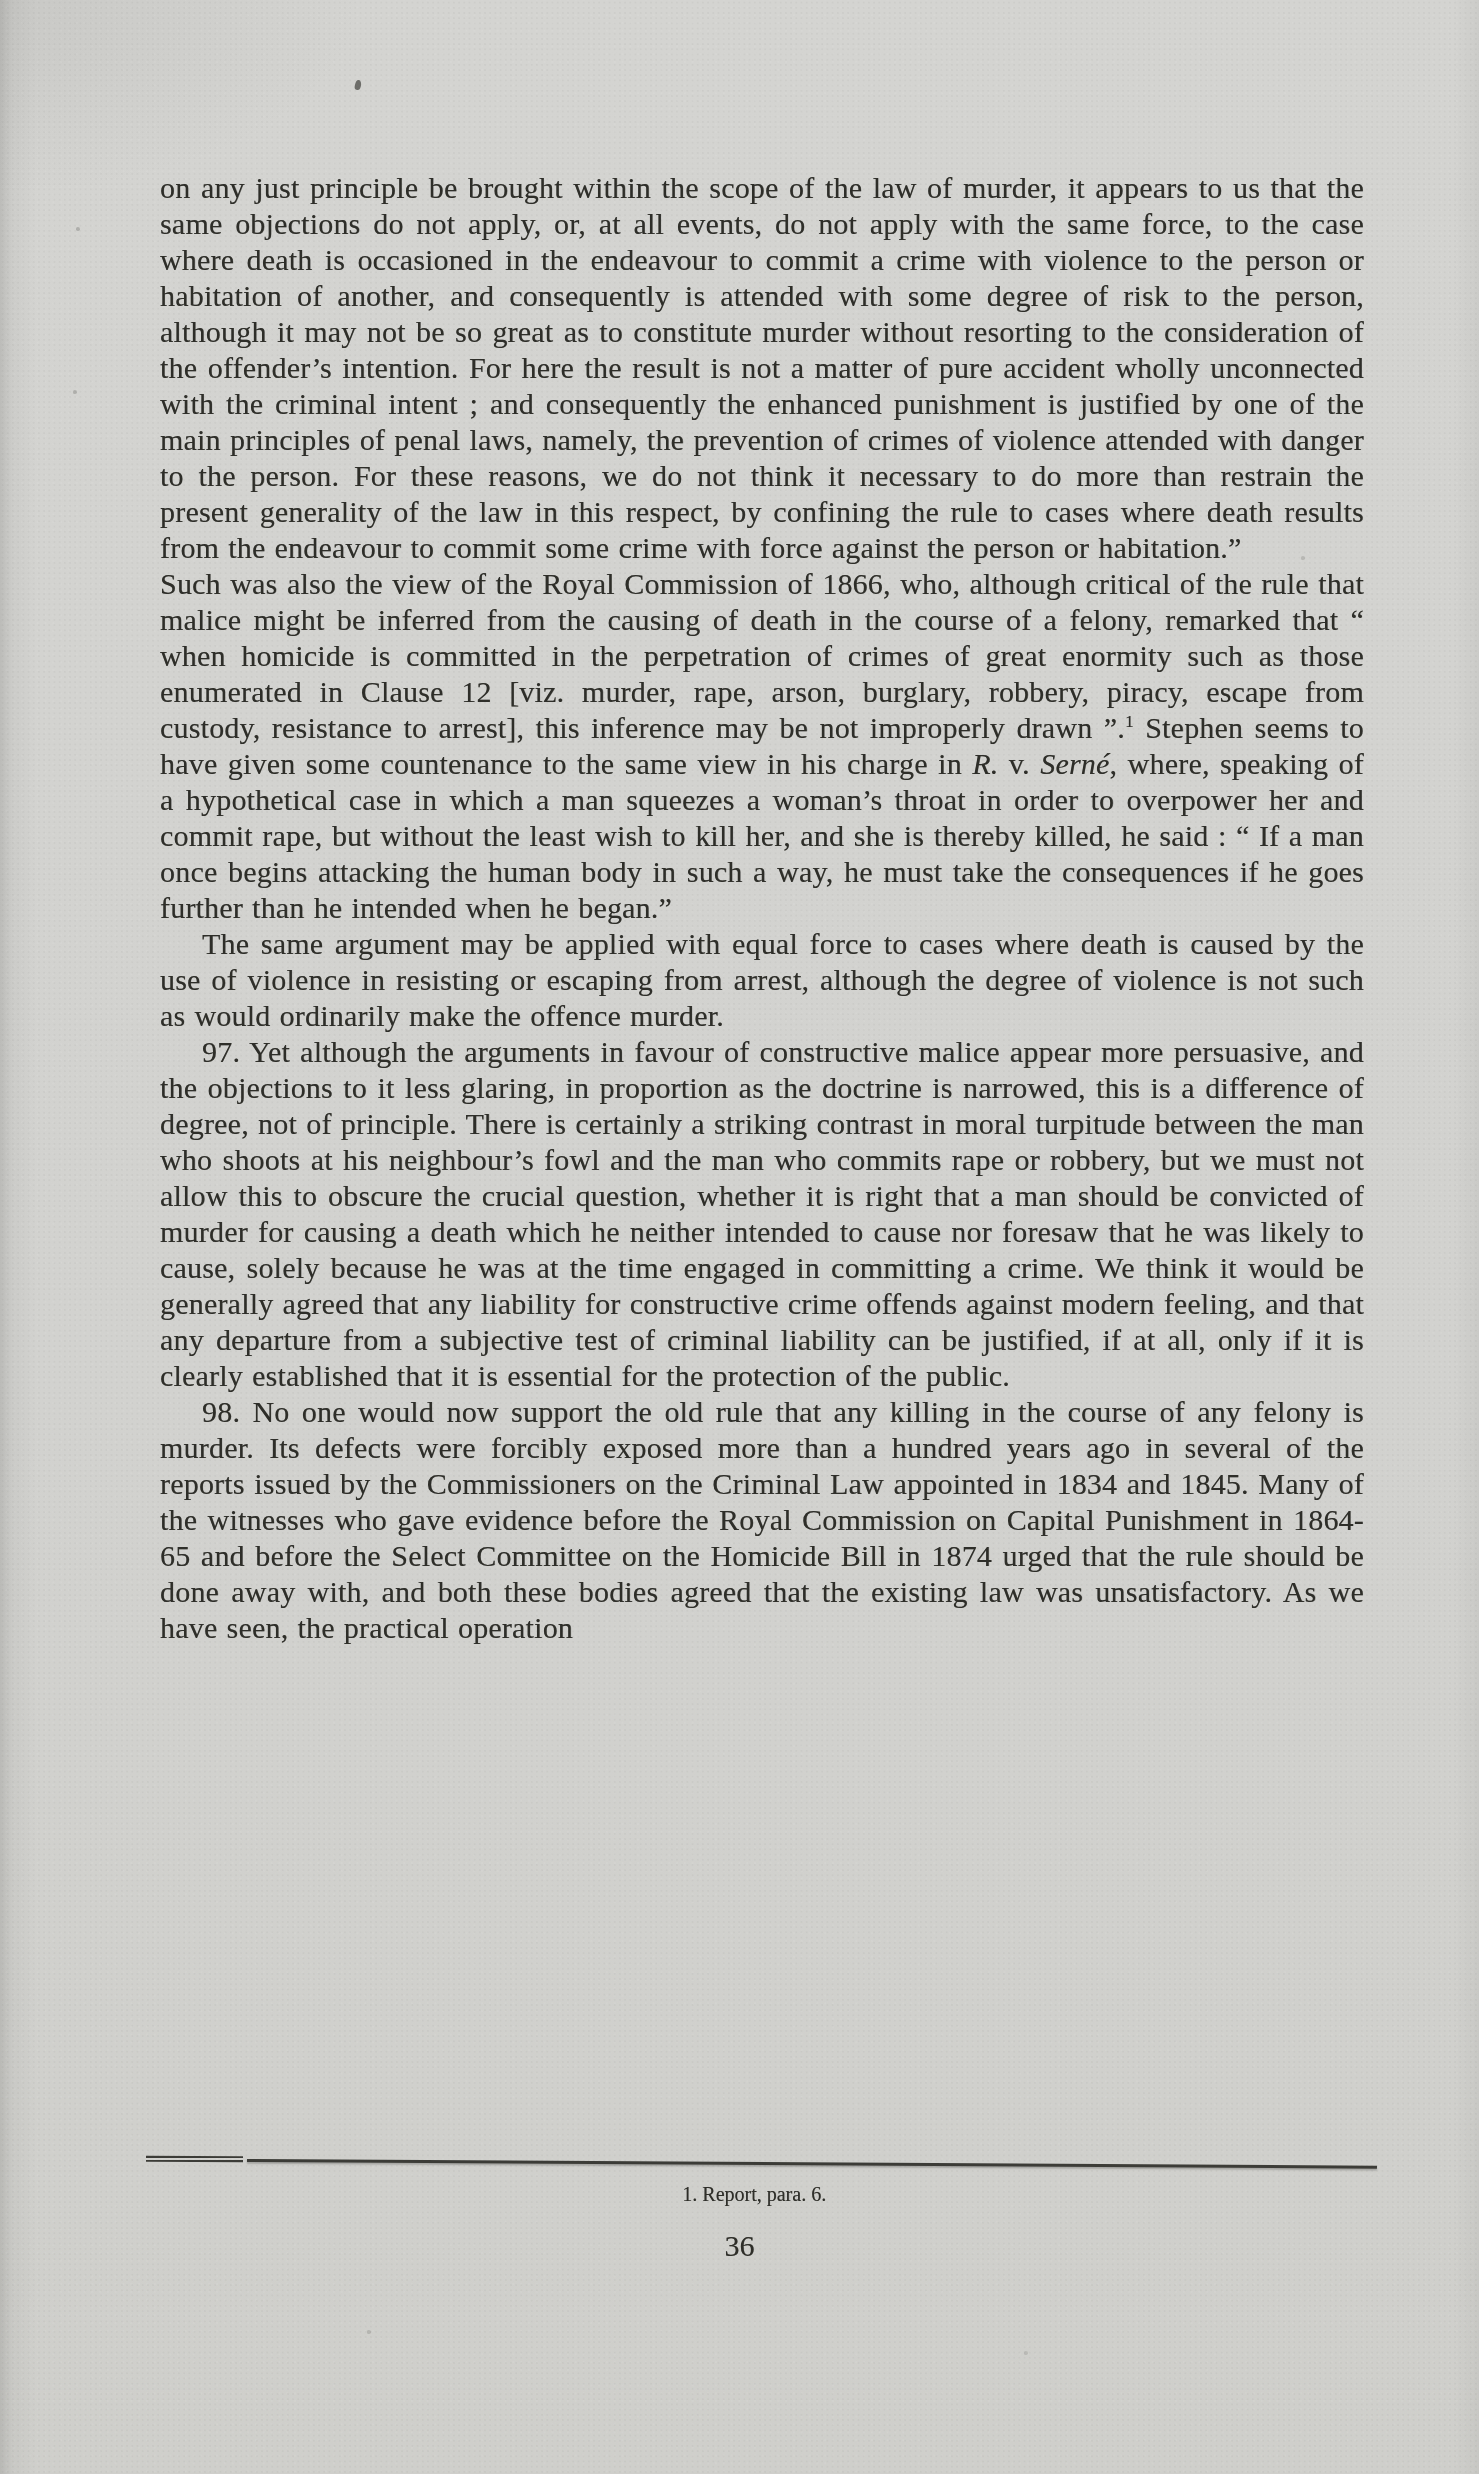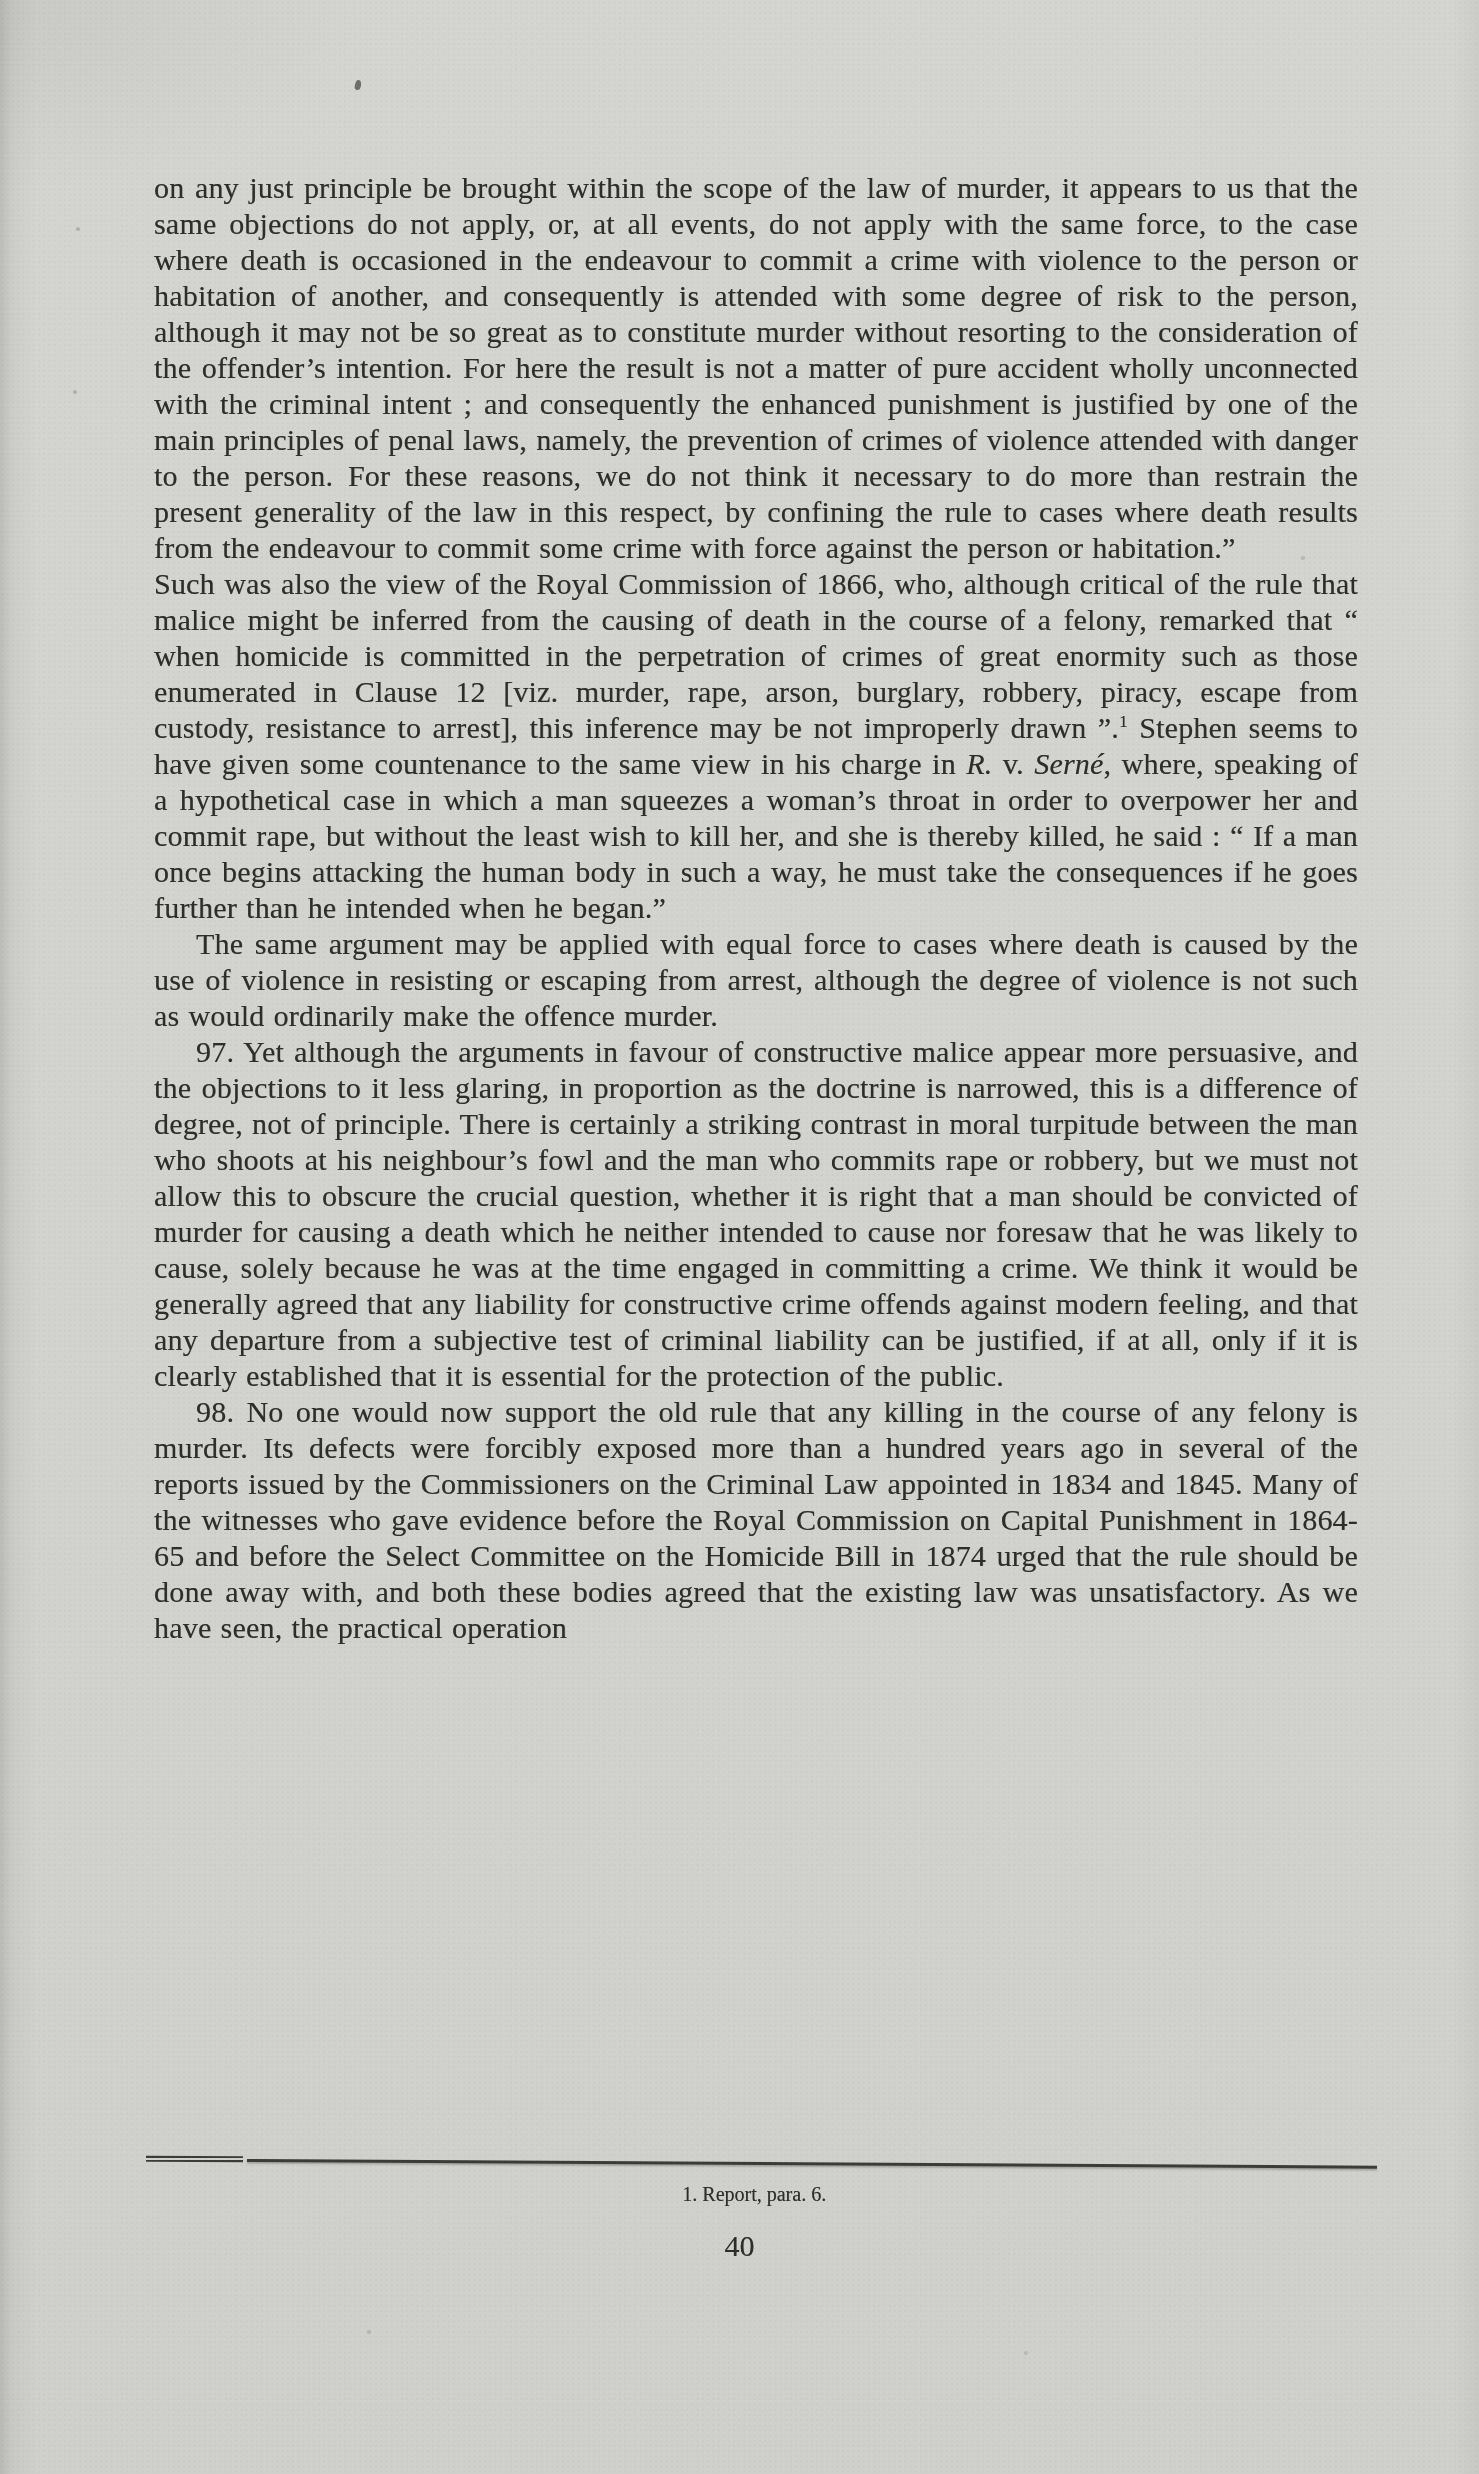--- a/index.html
+++ b/index.html
@@ -28,21 +28,21 @@
     inset: 0;
     background-image:
       radial-gradient(rgba(70,70,65,0.05) 0.9px, rgba(0,0,0,0) 1.1px),
       radial-gradient(rgba(255,255,255,0.06) 0.9px, rgba(0,0,0,0) 1.1px);
     background-size: 5.2px 5.2px, 7.8px 7.8px;
     background-position: 0 0, 2.6px 3.5px;
     pointer-events: none;
   }
   .textblock {
     position: absolute;
-    left: 154px;
+    left: 160px;
     top: 170px;
     width: 1204px;
     font-size: 30px;
     line-height: 36px;
     text-align: justify;
     letter-spacing: 0.2px;
     word-spacing: 1.4px;
     hyphens: none;
     text-shadow: 0.3px 0.4px 0.6px rgba(40,40,36,0.45);
   }
@@ -128,21 +128,21 @@
 
     <p class="indent para-98">98. No one would now support the old rule that any killing in the course of any felony is murder.  Its defects were forcibly exposed more than a hundred years ago in several of the reports issued by the Commissioners on the Criminal Law appointed in 1834 and 1845.  Many of the witnesses who gave evidence before the Royal Commission on Capital Punishment in 1864-65 and before the Select Committee on the Homicide Bill in 1874 urged that the rule should be done away with, and both these bodies agreed that the existing law was unsatisfactory.  As we have seen, the practical operation</p>
 
   </div>
 
   <div class="rule-left"></div>
   <div class="rule-main"></div>
 
   <div class="footnote"><span class="shift">1. Report, para. 6.</span></div>
 
-  <div class="page-number">40</div>
+  <div class="page-number">36</div>
 
   <div class="speck s1"></div>
   <div class="speck s2"></div>
   <div class="speck s3"></div>
   <div class="speck s4"></div>
   <div class="speck s5"></div>
   <div class="speck s6"></div>
 
 </div>
 

